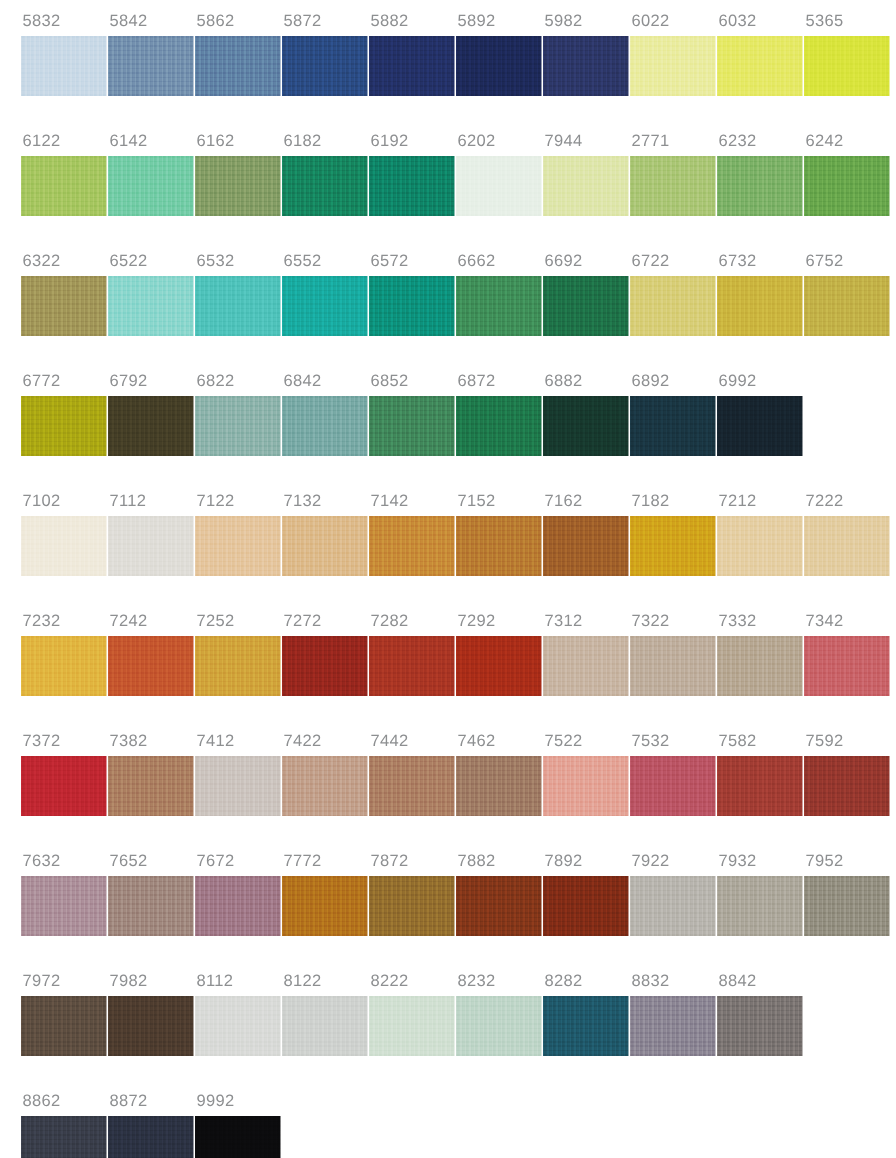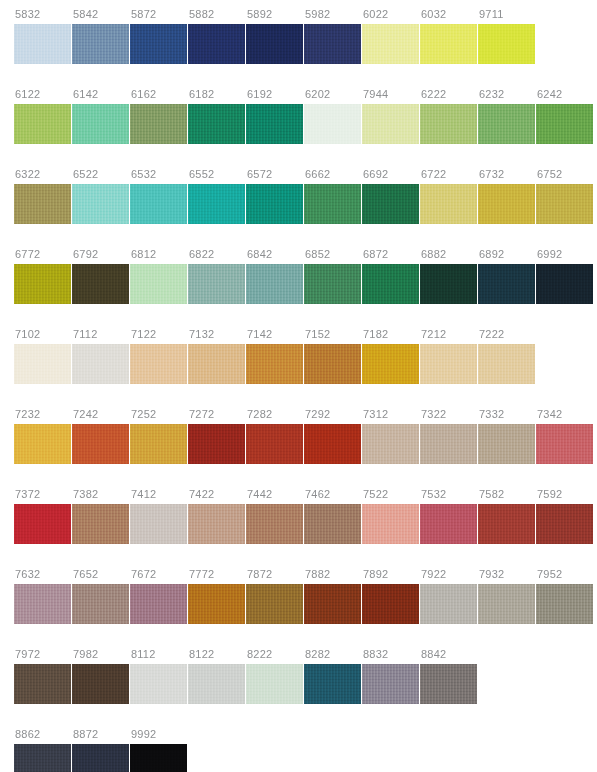--- a/index.html
+++ b/index.html
@@ -59,20 +59,24 @@
     <div class="row">
       <div class="swatch-cell">
         <span class="swatch-label">5832</span>
         <span class="swatch-chip" style="background-color: rgb(199, 216, 230);"></span>
       </div>
       <div class="swatch-cell">
         <span class="swatch-label">5842</span>
         <span class="swatch-chip" style="background-color: rgb(111, 140, 171);"></span>
       </div>
       <div class="swatch-cell">
+        <span class="swatch-label">5862</span>
+        <span class="swatch-chip" style="background-color: rgb(92, 125, 162);"></span>
+      </div>
+      <div class="swatch-cell">
         <span class="swatch-label">5872</span>
         <span class="swatch-chip" style="background-color: rgb(41, 72, 126);"></span>
       </div>
       <div class="swatch-cell">
         <span class="swatch-label">5882</span>
         <span class="swatch-chip" style="background-color: rgb(34, 47, 99);"></span>
       </div>
       <div class="swatch-cell">
         <span class="swatch-label">5892</span>
         <span class="swatch-chip" style="background-color: rgb(28, 40, 86);"></span>
@@ -83,21 +87,21 @@
       </div>
       <div class="swatch-cell">
         <span class="swatch-label">6022</span>
         <span class="swatch-chip" style="background-color: rgb(233, 235, 156);"></span>
       </div>
       <div class="swatch-cell">
         <span class="swatch-label">6032</span>
         <span class="swatch-chip" style="background-color: rgb(228, 232, 98);"></span>
       </div>
       <div class="swatch-cell">
-        <span class="swatch-label">9711</span>
+        <span class="swatch-label">5365</span>
         <span class="swatch-chip" style="background-color: rgb(215, 227, 58);"></span>
       </div>
     </div>
     <div class="row">
       <div class="swatch-cell">
         <span class="swatch-label">6122</span>
         <span class="swatch-chip" style="background-color: rgb(162, 196, 92);"></span>
       </div>
       <div class="swatch-cell">
         <span class="swatch-label">6142</span>
@@ -117,21 +121,21 @@
       </div>
       <div class="swatch-cell">
         <span class="swatch-label">6202</span>
         <span class="swatch-chip" style="background-color: rgb(230, 239, 230);"></span>
       </div>
       <div class="swatch-cell">
         <span class="swatch-label">7944</span>
         <span class="swatch-chip" style="background-color: rgb(221, 229, 168);"></span>
       </div>
       <div class="swatch-cell">
-        <span class="swatch-label">6222</span>
+        <span class="swatch-label">2771</span>
         <span class="swatch-chip" style="background-color: rgb(167, 196, 113);"></span>
       </div>
       <div class="swatch-cell">
         <span class="swatch-label">6232</span>
         <span class="swatch-chip" style="background-color: rgb(119, 174, 99);"></span>
       </div>
       <div class="swatch-cell">
         <span class="swatch-label">6242</span>
         <span class="swatch-chip" style="background-color: rgb(100, 163, 73);"></span>
       </div>
@@ -181,24 +185,20 @@
     <div class="row">
       <div class="swatch-cell">
         <span class="swatch-label">6772</span>
         <span class="swatch-chip" style="background-color: rgb(167, 163, 18);"></span>
       </div>
       <div class="swatch-cell">
         <span class="swatch-label">6792</span>
         <span class="swatch-chip" style="background-color: rgb(66, 60, 37);"></span>
       </div>
       <div class="swatch-cell">
-        <span class="swatch-label">6812</span>
-        <span class="swatch-chip" style="background-color: rgb(185, 224, 183);"></span>
-      </div>
-      <div class="swatch-cell">
         <span class="swatch-label">6822</span>
         <span class="swatch-chip" style="background-color: rgb(136, 176, 168);"></span>
       </div>
       <div class="swatch-cell">
         <span class="swatch-label">6842</span>
         <span class="swatch-chip" style="background-color: rgb(116, 166, 162);"></span>
       </div>
       <div class="swatch-cell">
         <span class="swatch-label">6852</span>
         <span class="swatch-chip" style="background-color: rgb(62, 130, 87);"></span>
@@ -239,20 +239,24 @@
       </div>
       <div class="swatch-cell">
         <span class="swatch-label">7142</span>
         <span class="swatch-chip" style="background-color: rgb(198, 134, 53);"></span>
       </div>
       <div class="swatch-cell">
         <span class="swatch-label">7152</span>
         <span class="swatch-chip" style="background-color: rgb(182, 118, 47);"></span>
       </div>
       <div class="swatch-cell">
+        <span class="swatch-label">7162</span>
+        <span class="swatch-chip" style="background-color: rgb(156, 92, 40);"></span>
+      </div>
+      <div class="swatch-cell">
         <span class="swatch-label">7182</span>
         <span class="swatch-chip" style="background-color: rgb(207, 160, 26);"></span>
       </div>
       <div class="swatch-cell">
         <span class="swatch-label">7212</span>
         <span class="swatch-chip" style="background-color: rgb(228, 205, 160);"></span>
       </div>
       <div class="swatch-cell">
         <span class="swatch-label">7222</span>
         <span class="swatch-chip" style="background-color: rgb(226, 203, 157);"></span>
@@ -397,20 +401,24 @@
         <span class="swatch-label">8112</span>
         <span class="swatch-chip" style="background-color: rgb(215, 217, 214);"></span>
       </div>
       <div class="swatch-cell">
         <span class="swatch-label">8122</span>
         <span class="swatch-chip" style="background-color: rgb(205, 208, 205);"></span>
       </div>
       <div class="swatch-cell">
         <span class="swatch-label">8222</span>
         <span class="swatch-chip" style="background-color: rgb(207, 223, 208);"></span>
+      </div>
+      <div class="swatch-cell">
+        <span class="swatch-label">8232</span>
+        <span class="swatch-chip" style="background-color: rgb(188, 212, 198);"></span>
       </div>
       <div class="swatch-cell">
         <span class="swatch-label">8282</span>
         <span class="swatch-chip" style="background-color: rgb(30, 85, 102);"></span>
       </div>
       <div class="swatch-cell">
         <span class="swatch-label">8832</span>
         <span class="swatch-chip" style="background-color: rgb(135, 129, 144);"></span>
       </div>
       <div class="swatch-cell">

